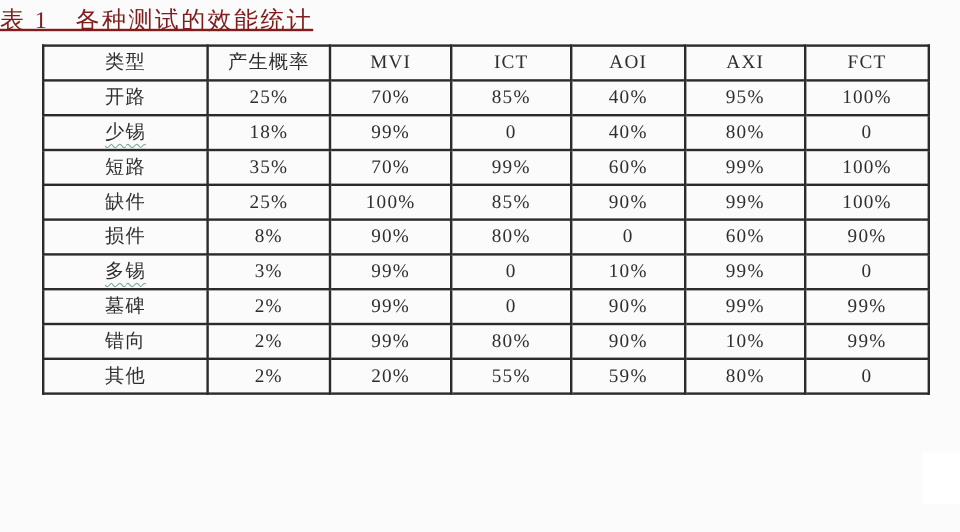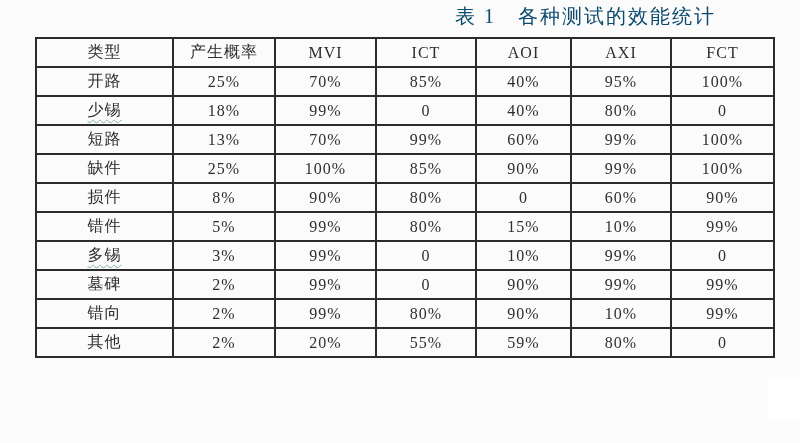--- a/index.html
+++ b/index.html
@@ -15,25 +15,26 @@
   .page {
     position: relative;
     width: 800px;
     height: 443px;
   }
   .doc-title {
     position: absolute;
     left: 0;
     top: 3px;
     width: 716px;
-    text-align: right;
+    text-align: left;
     font-size: 20px;
     letter-spacing: 2px;
-    color: #0c4a6e;
+    color: #7f1d1d;
     white-space: pre;
+    text-decoration: underline;
   }
   table.stats {
     position: absolute;
     left: 35px;
     top: 37px;
     width: 738px;
     border-collapse: collapse;
     table-layout: fixed;
     background: transparent;
   }
@@ -112,21 +113,21 @@
           <td><span class="wavy">少锡</span></td>
           <td>18%</td>
           <td>99%</td>
           <td>0</td>
           <td>40%</td>
           <td>80%</td>
           <td>0</td>
         </tr>
         <tr>
           <td>短路</td>
-          <td>13%</td>
+          <td>35%</td>
           <td>70%</td>
           <td>99%</td>
           <td>60%</td>
           <td>99%</td>
           <td>100%</td>
         </tr>
         <tr>
           <td>缺件</td>
           <td>25%</td>
           <td>100%</td>
@@ -136,29 +137,20 @@
           <td>100%</td>
         </tr>
         <tr>
           <td>损件</td>
           <td>8%</td>
           <td>90%</td>
           <td>80%</td>
           <td>0</td>
           <td>60%</td>
           <td>90%</td>
-        </tr>
-        <tr>
-          <td>错件</td>
-          <td>5%</td>
-          <td>99%</td>
-          <td>80%</td>
-          <td>15%</td>
-          <td>10%</td>
-          <td>99%</td>
         </tr>
         <tr>
           <td><span class="wavy">多锡</span></td>
           <td>3%</td>
           <td>99%</td>
           <td>0</td>
           <td>10%</td>
           <td>99%</td>
           <td>0</td>
         </tr>

